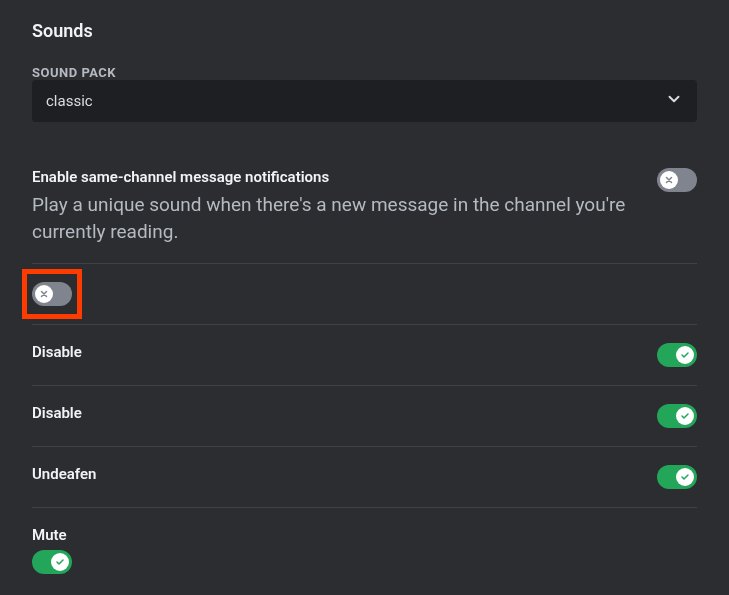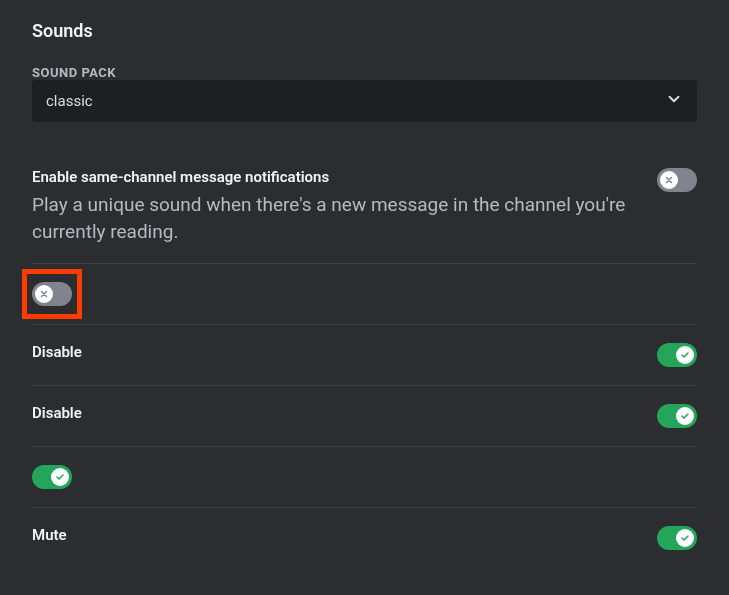--- a/index.html
+++ b/index.html
@@ -48,20 +48,21 @@
     }
     .setting-row {
       display: flex;
       justify-content: space-between;
       align-items: flex-start;
       padding: 18px 0;
       border-bottom: 1px solid #3f4147;
     }
     .setting-row.no-border {
       border-bottom: none;
+      flex-direction: column;
     }
     .setting-text {
       flex: 1;
       padding-right: 20px;
     }
     .setting-title {
       color: #f2f3f5;
       font-size: 15px;
       font-weight: 600;
       margin-bottom: 6px;
@@ -188,20 +189,23 @@
       <div class="toggle-knob">
         <svg viewBox="0 0 20 20">
             <path fill="none" stroke="#23a55a" stroke-width="3" stroke-linecap="round" stroke-linejoin="round" d="M4 10l4 4 8-8"></path>
           </svg>
       </div>
     </div>
   </div>
 </div>
 
 <div class="setting-row">
+  <div class="setting-text">
+    <div class="setting-title">Undeafen</div>
+  </div>
   <div class="toggle-wrap">
     <div class="toggle on">
       <div class="toggle-knob">
         <svg viewBox="0 0 20 20">
             <path fill="none" stroke="#23a55a" stroke-width="3" stroke-linecap="round" stroke-linejoin="round" d="M4 10l4 4 8-8"></path>
           </svg>
       </div>
     </div>
   </div>
 </div>

